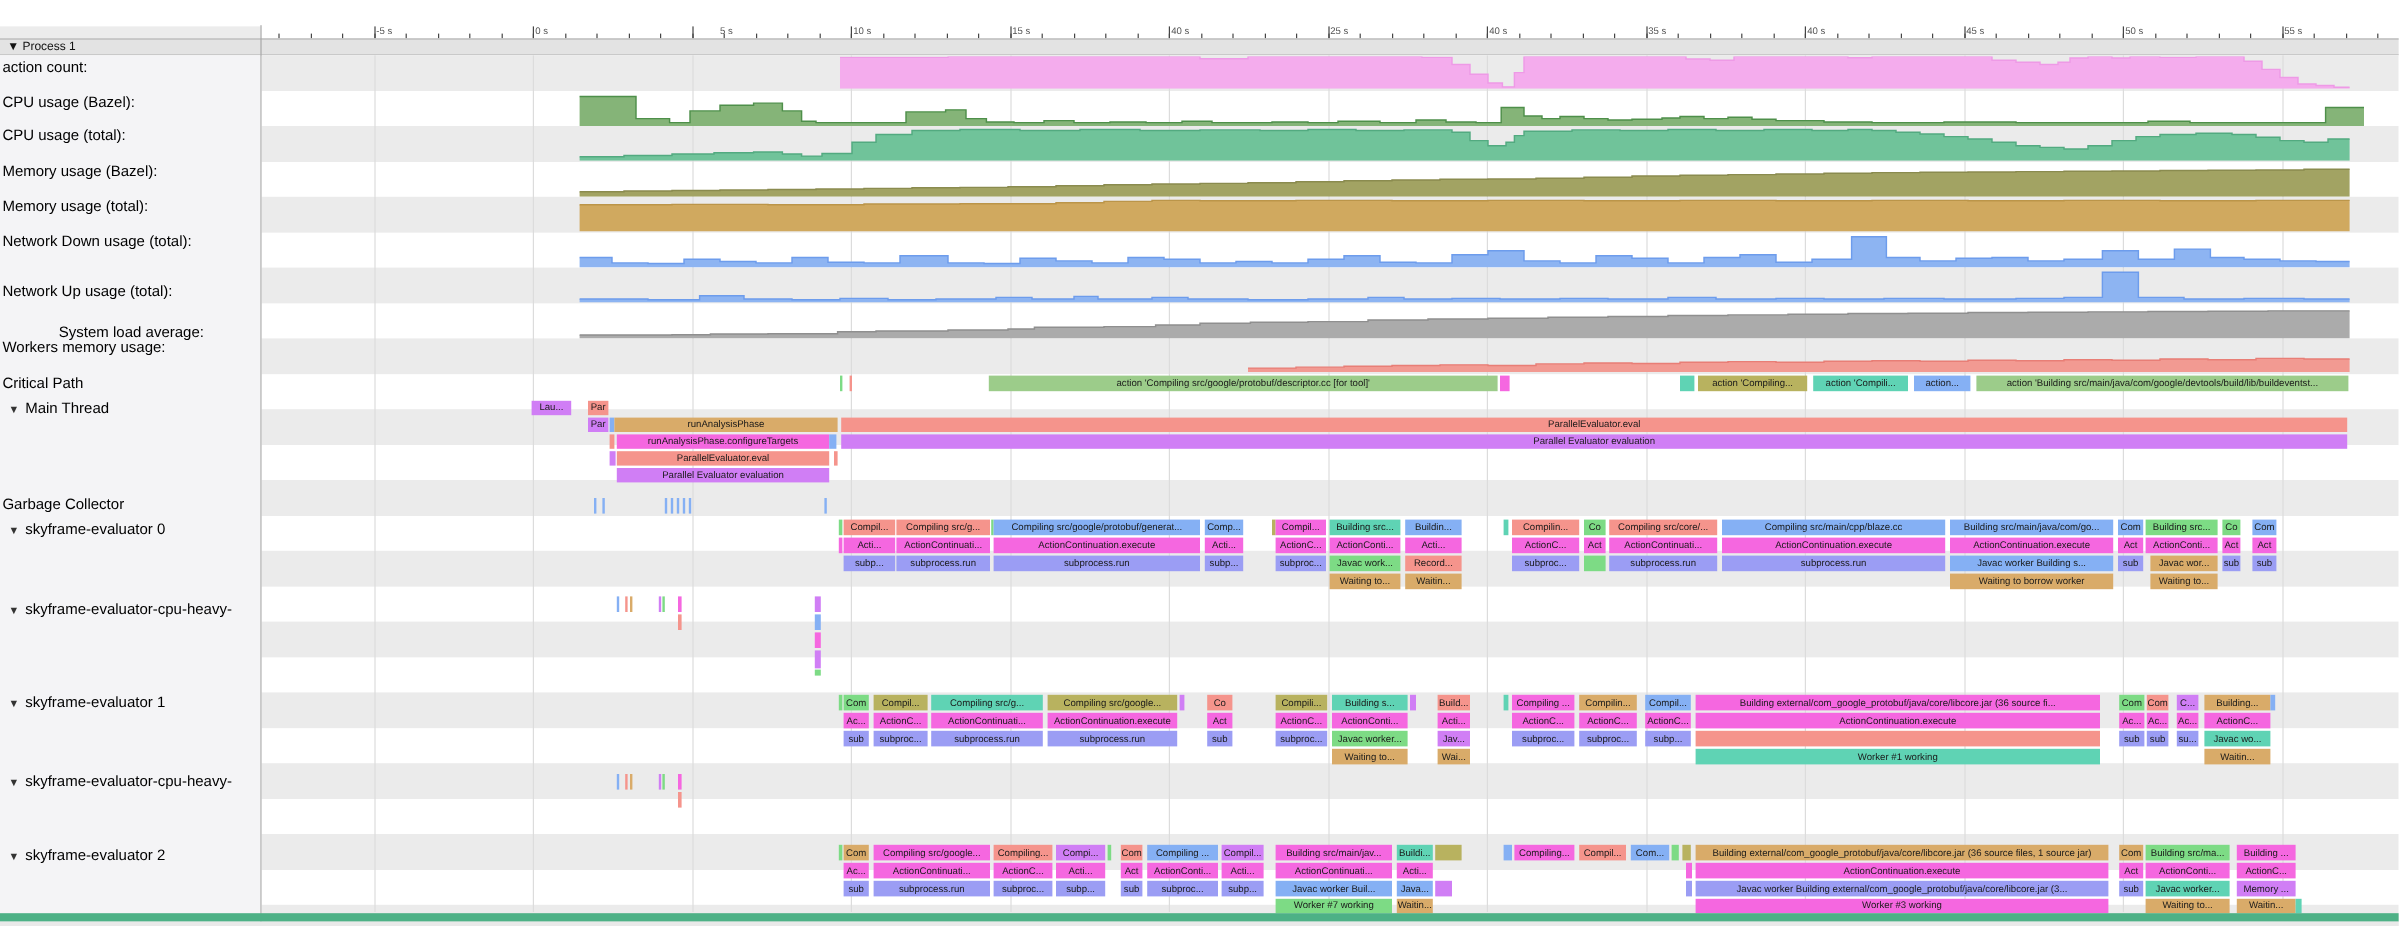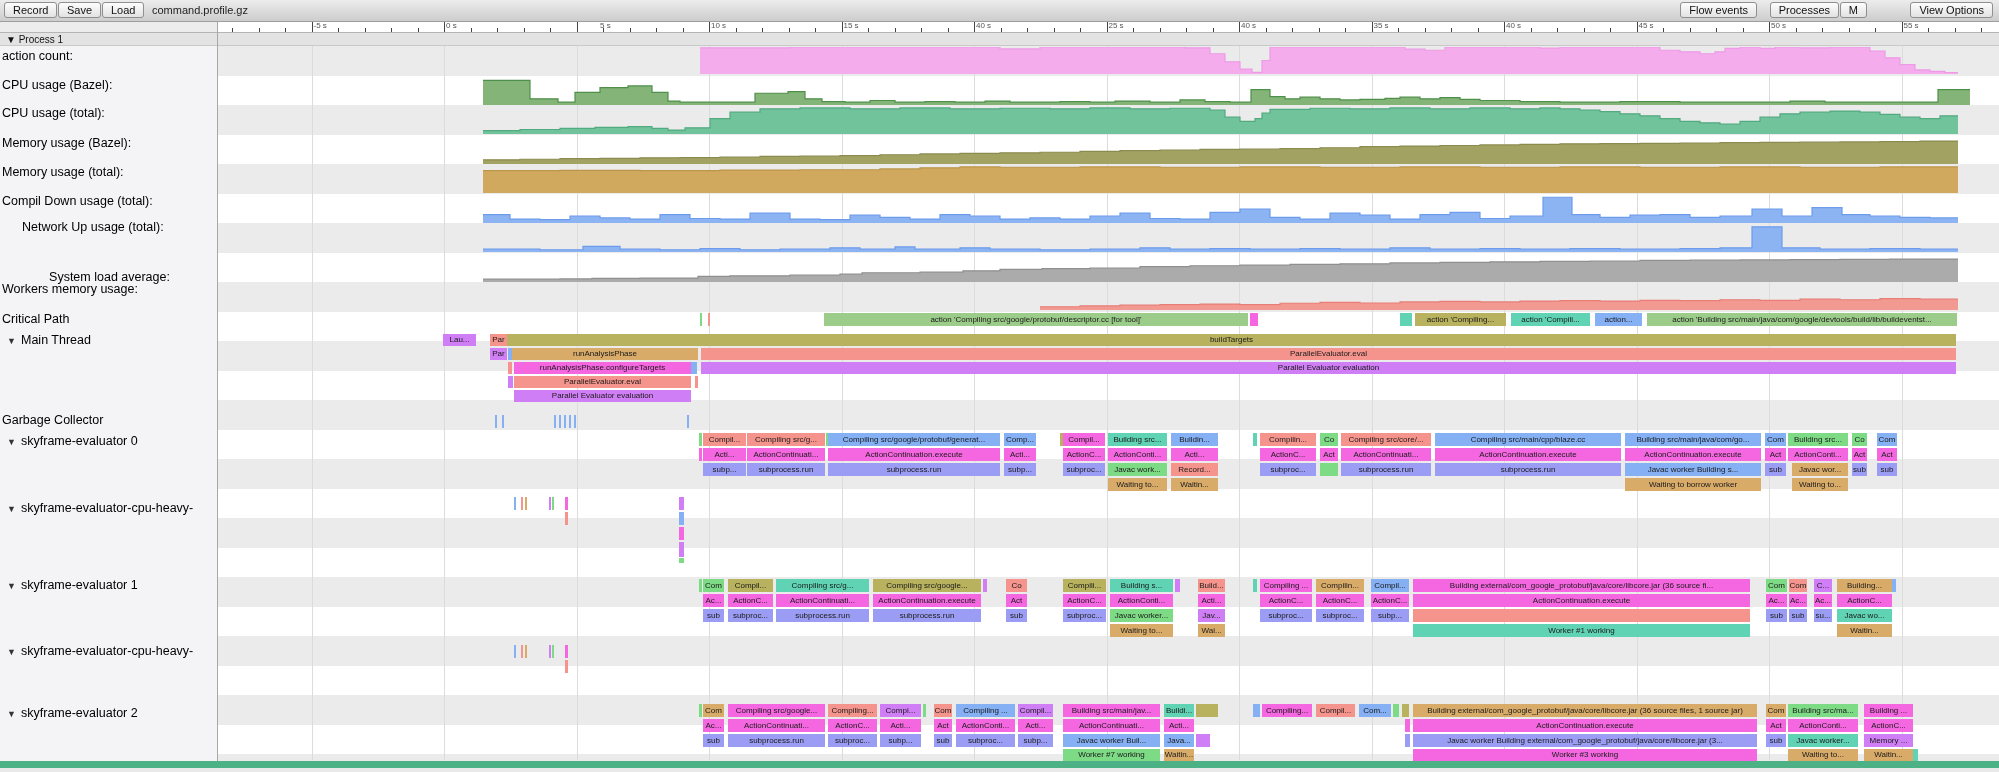--- a/index.html
+++ b/index.html
@@ -35,30 +35,20 @@
   .bar{position:absolute;box-sizing:border-box;font-size:8px;line-height:12px;color:#1a1a1a;
        text-align:center;overflow:hidden;white-space:nowrap;}
   #bottom-strip{position:absolute;left:0;top:761px;width:1999px;height:7px;background:#4db186;}
   #bottom-under{position:absolute;left:0;top:768px;width:1999px;height:4px;background:#e9e9e9;}
 </style>
 </head>
 <body>
 
 <div id="app">
 
-  <div id="toolbar">
-    <button class="tbtn" style="left:4px">Record</button>
-    <button class="tbtn" style="left:58px">Save</button>
-    <button class="tbtn" style="left:102px">Load</button>
-    <span id="filename" style="left:152px">command.profile.gz</span>
-    <button class="tbtn" style="right:242px;left:auto">Flow events</button>
-    <button class="tbtn" style="right:160px;left:auto">Processes</button>
-    <button class="tbtn" style="right:132px;left:auto">M</button>
-    <button class="tbtn" style="right:6px;left:auto">View Options</button>
-  </div>
 
   <div id="ruler">
       <div class="mask"></div>
       <div class="tick" style="left: 232px; top: 6px; height: 4px;"></div>
       <div class="tick" style="left: 258.5px; top: 6px; height: 4px;"></div>
       <div class="tick" style="left: 285px; top: 6px; height: 4px;"></div>
       <div class="tick" style="left: 311.5px; top: 6px; height: 4px;"></div>
       <div class="tick" style="left: 338px; top: 6px; height: 4px;"></div>
       <div class="tick" style="left: 364.5px; top: 6px; height: 4px;"></div>
       <div class="tick" style="left: 391px; top: 6px; height: 4px;"></div>
@@ -151,22 +141,22 @@
     </div>
 
   <div id="process-header"><span class="arrow">▼</span> <span>Process 1</span></div>
 
   <div id="sidebar">
       <div class="srow" style="top: 3px;"><span class="noarrow"></span><span>action count:</span></div>
       <div class="srow" style="top: 32px;"><span class="noarrow"></span><span>CPU usage (Bazel):</span></div>
       <div class="srow" style="top: 60px;"><span class="noarrow"></span><span>CPU usage (total):</span></div>
       <div class="srow" style="top: 90px;"><span class="noarrow"></span><span>Memory usage (Bazel):</span></div>
       <div class="srow" style="top: 119px;"><span class="noarrow"></span><span>Memory usage (total):</span></div>
-      <div class="srow" style="top: 148px;"><span class="noarrow"></span><span>Compil Down usage (total):</span></div>
-      <div class="srow" style="top: 174px; padding-left: 20px;"><span class="noarrow"></span><span>Network Up usage (total):</span></div>
+      <div class="srow" style="top: 148px;"><span class="noarrow"></span><span>Network Down usage (total):</span></div>
+      <div class="srow" style="top: 190px;"><span class="noarrow"></span><span>Network Up usage (total):</span></div>
       <div class="srow" style="top: 224px; text-align: center;"><span class="noarrow"></span><span>System load average:</span></div>
       <div class="srow" style="top: 236px;"><span class="noarrow"></span><span>Workers memory usage:</span></div>
       <div class="srow" style="top: 266px;"><span class="noarrow"></span><span>Critical Path</span></div>
       <div class="srow" style="top: 287px;"><span class="arrow">▼</span><span>Main Thread</span></div>
       <div class="srow" style="top: 367px;"><span class="noarrow"></span><span>Garbage Collector</span></div>
       <div class="srow" style="top: 388px;"><span class="arrow">▼</span><span>skyframe-evaluator 0</span></div>
       <div class="srow" style="top: 455px;"><span class="arrow">▼</span><span>skyframe-evaluator-cpu-heavy-</span></div>
       <div class="srow" style="top: 532px;"><span class="arrow">▼</span><span>skyframe-evaluator 1</span></div>
       <div class="srow" style="top: 598px;"><span class="arrow">▼</span><span>skyframe-evaluator-cpu-heavy-</span></div>
       <div class="srow" style="top: 660px;"><span class="arrow">▼</span><span>skyframe-evaluator 2</span></div>
@@ -252,21 +242,20 @@
       <div class="bar" style="left: 490px; width: 2px; top: 267px; height: 13px; line-height: 13px; background: rgb(245, 148, 140);"></div>
       <div class="bar" title="action 'Compiling src/google/protobuf/descriptor.cc [for tool]'" style="left: 606px; width: 424px; top: 267px; height: 13px; line-height: 13px; background: rgb(156, 204, 138);">action 'Compiling src/google/protobuf/descriptor.cc [for tool]'</div>
       <div class="bar" style="left: 1032px; width: 8px; top: 267px; height: 13px; line-height: 13px; background: rgb(245, 103, 224);"></div>
       <div class="bar" style="left: 1182px; width: 12px; top: 267px; height: 13px; line-height: 13px; background: rgb(95, 211, 180);"></div>
       <div class="bar" title="action 'Compiling..." style="left: 1197px; width: 91px; top: 267px; height: 13px; line-height: 13px; background: rgb(184, 178, 95);">action 'Compiling...</div>
       <div class="bar" title="action 'Compili..." style="left: 1293px; width: 79px; top: 267px; height: 13px; line-height: 13px; background: rgb(95, 211, 180);">action 'Compili...</div>
       <div class="bar" title="action..." style="left: 1377px; width: 47px; top: 267px; height: 13px; line-height: 13px; background: rgb(133, 176, 244);">action...</div>
       <div class="bar" title="action 'Building src/main/java/com/google/devtools/build/lib/buildeventst..." style="left: 1429px; width: 310px; top: 267px; height: 13px; line-height: 13px; background: rgb(156, 204, 138);">action 'Building src/main/java/com/google/devtools/build/lib/buildeventst...</div>
       <div class="bar" title="Lau..." style="left: 225px; width: 33px; top: 288px; height: 12px; line-height: 12px; background: rgb(208, 126, 245);">Lau...</div>
       <div class="bar" title="Par" style="left: 272px; width: 17px; top: 288px; height: 12px; line-height: 12px; background: rgb(245, 148, 140);">Par</div>
-      <div class="bar" title="buildTargets" style="left: 289px; width: 1449px; top: 288px; height: 12px; line-height: 12px; background: rgb(184, 178, 95);">buildTargets</div>
       <div class="bar" title="Par" style="left: 272px; width: 17px; top: 302px; height: 12px; line-height: 12px; background: rgb(208, 126, 245);">Par</div>
       <div class="bar" style="left: 290px; width: 4px; top: 302px; height: 12px; line-height: 12px; background: rgb(133, 176, 244);"></div>
       <div class="bar" title="runAnalysisPhase" style="left: 294px; width: 186px; top: 302px; height: 12px; line-height: 12px; background: rgb(217, 171, 105);">runAnalysisPhase</div>
       <div class="bar" title="ParallelEvaluator.eval" style="left: 483px; width: 1255px; top: 302px; height: 12px; line-height: 12px; background: rgb(245, 148, 140);">ParallelEvaluator.eval</div>
       <div class="bar" style="left: 290px; width: 4px; top: 316px; height: 12px; line-height: 12px; background: rgb(245, 148, 140);"></div>
       <div class="bar" title="skyframeExecutor.configureTargets" style="left: 296px; width: 177px; top: 316px; height: 12px; line-height: 12px; background: rgb(245, 103, 224);">runAnalysisPhase.configureTargets</div>
       <div class="bar" style="left: 473px; width: 6px; top: 316px; height: 12px; line-height: 12px; background: rgb(133, 176, 244);"></div>
       <div class="bar" title="Parallel Evaluator evaluation" style="left: 483px; width: 1255px; top: 316px; height: 12px; line-height: 12px; background: rgb(208, 126, 245);">Parallel Evaluator evaluation</div>
       <div class="bar" style="left: 290px; width: 5px; top: 330px; height: 12px; line-height: 12px; background: rgb(208, 126, 245);"></div>
       <div class="bar" title="ParallelEvaluator.eval" style="left: 296px; width: 177px; top: 330px; height: 12px; line-height: 12px; background: rgb(245, 148, 140);">ParallelEvaluator.eval</div>

